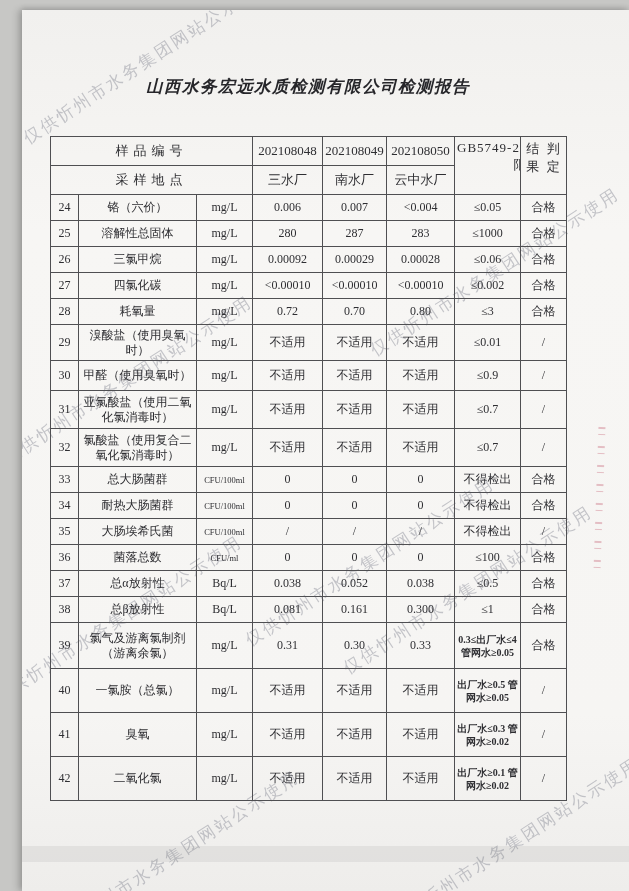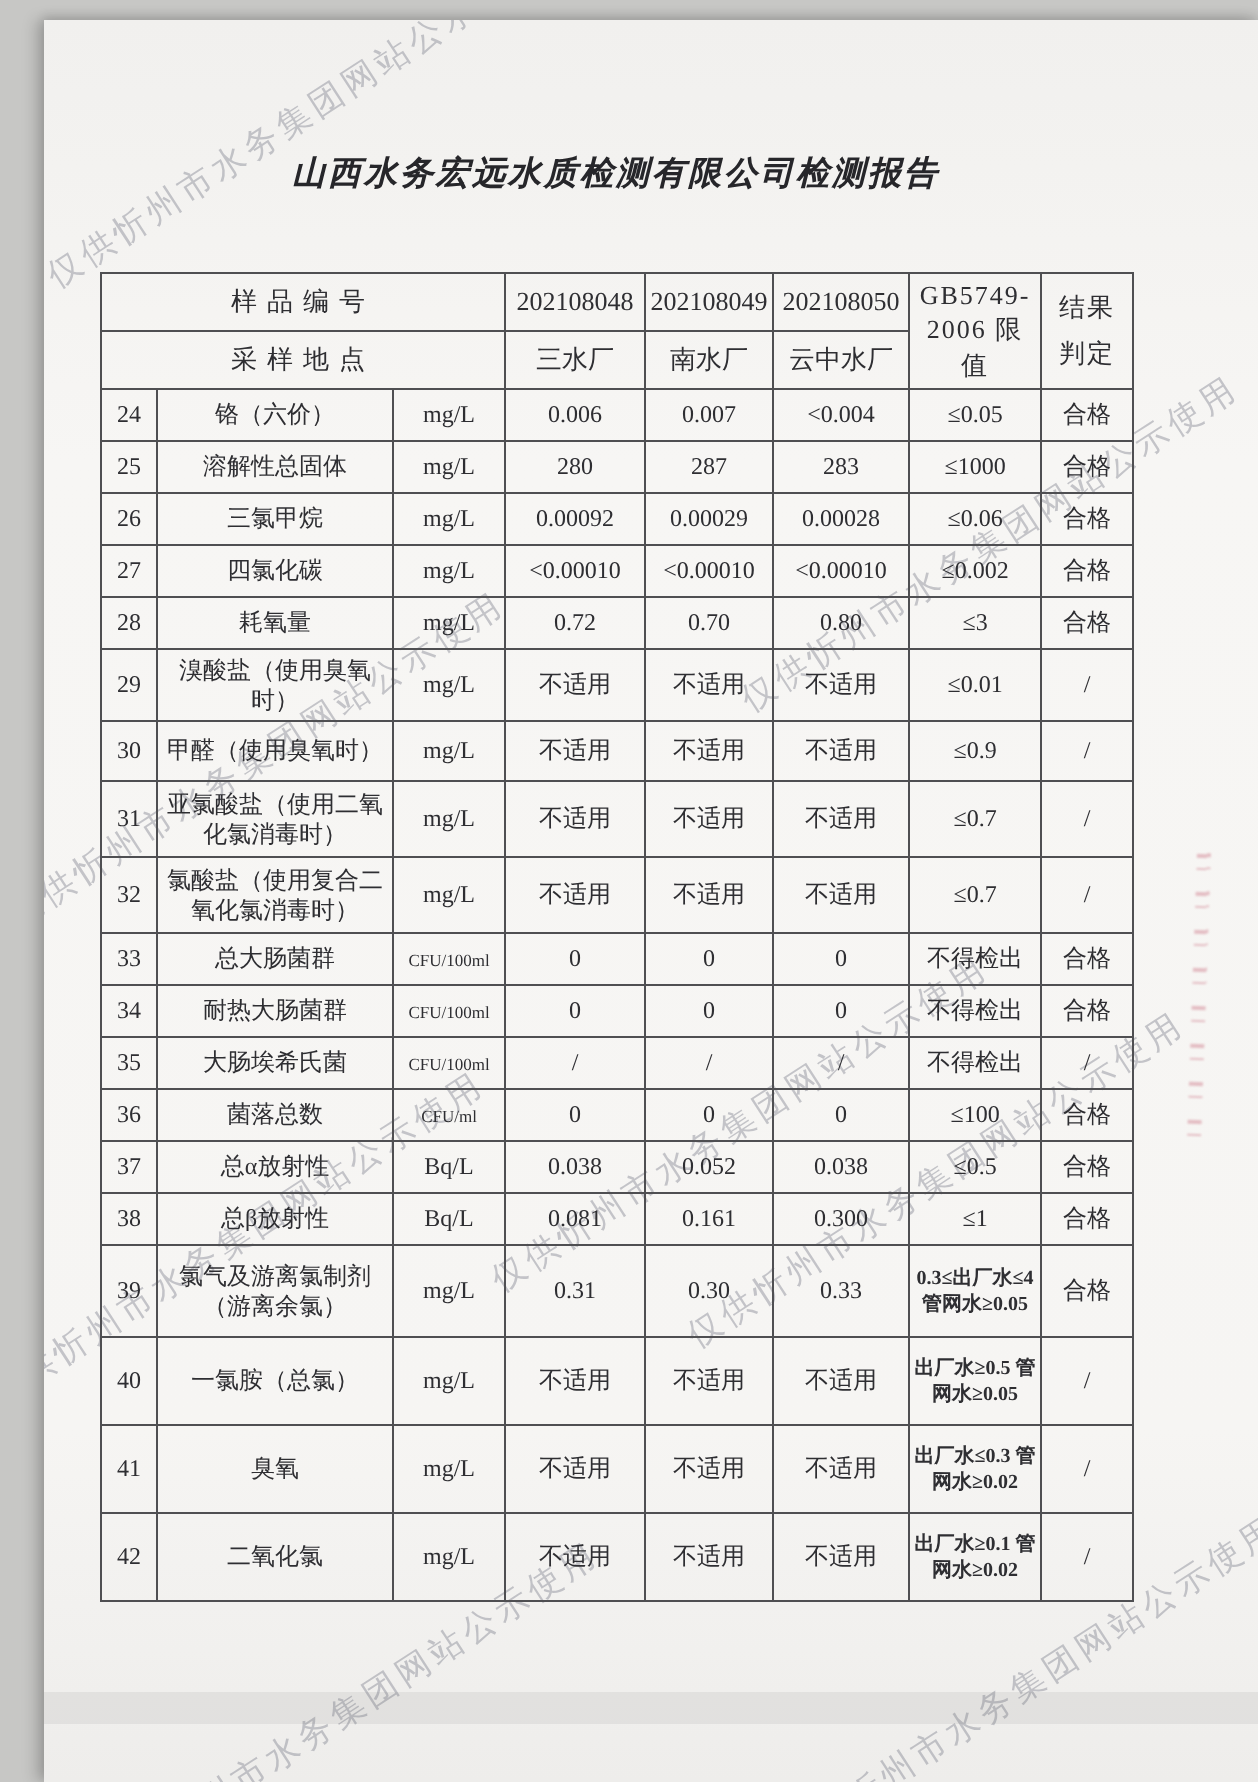--- a/index.html
+++ b/index.html
@@ -35,21 +35,21 @@
     position:absolute;left:28px;top:126px;width:516px;
     border-collapse:collapse;table-layout:fixed;
     color:#2e2e32;border:1.5px solid #434346;
   }
   table.report td{
     border:1px solid #4f4f52;text-align:center;vertical-align:middle;
     font-size:12px;padding:1px 2px;overflow:hidden;
   }
   tr.h td{font-size:13px;}
   tr.h .lbl{letter-spacing:5px;}
-  .v2cell{display:flex;flex-direction:column;justify-content:space-evenly;height:52px;letter-spacing:1px;}
+  .v2cell{display:flex;flex-direction:row;justify-content:space-evenly;height:52px;letter-spacing:1px;}
   td.c-name{text-align:left;padding-left:6px;line-height:1.25;}
   td.c-unit{font-size:11.5px;}
   td.c-unit.small{font-size:8.5px;letter-spacing:0;}
   td.c-limit.small{font-size:10px;line-height:1.3;padding:1px 1px;font-weight:bold;}
   .red-mark{
     position:absolute;left:574px;top:412px;width:7px;height:152px;
     opacity:.28;transform:rotate(2deg);filter:blur(.4px);
     background:repeating-linear-gradient(177deg,
       transparent 0 5px,currentColor 5px 7px,transparent 7px 12px,
       currentColor 12px 13px,transparent 13px 19px);

